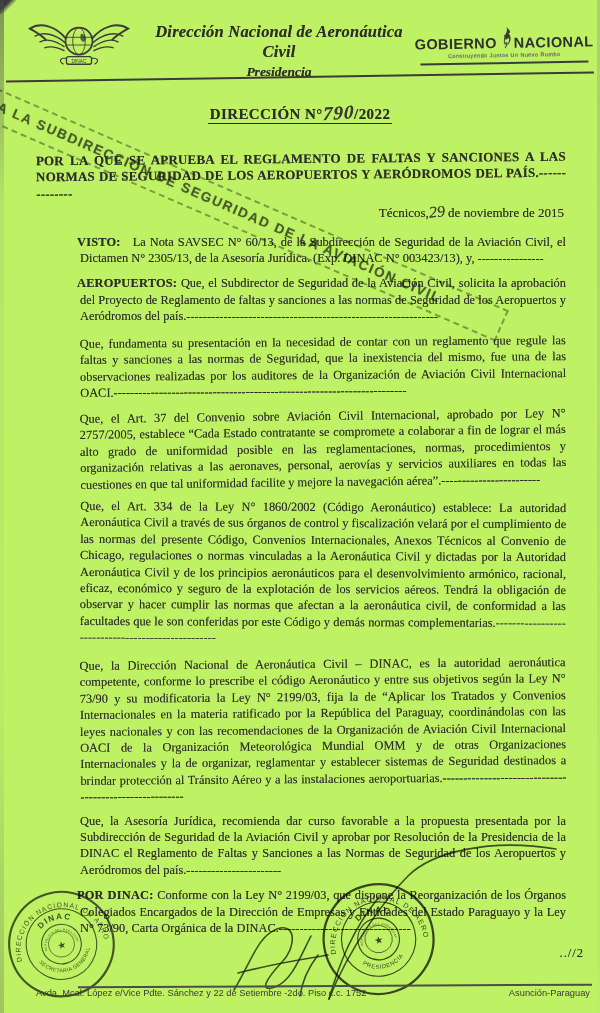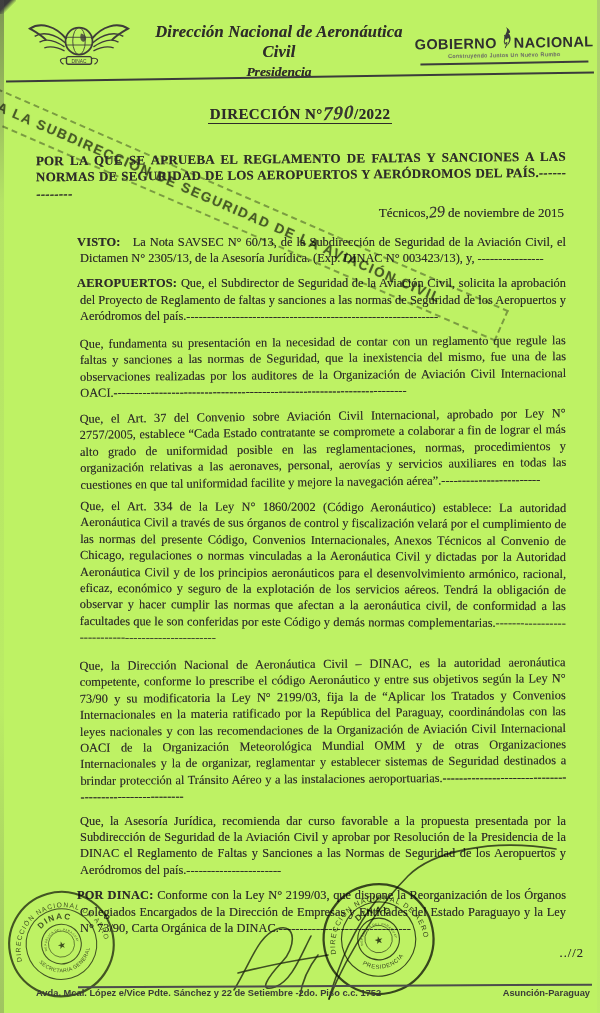--- a/index.html
+++ b/index.html
@@ -46,21 +46,21 @@
   
   .stamp-round{position:absolute;mix-blend-mode:multiply;}
   .stamp-round svg{overflow:visible;}
   .stamp-left{left:4px;top:886px;transform:rotate(-16deg);}
   .stamp-right{left:318px;top:878px;transform:rotate(-12deg);}
   .sig-overlay{position:absolute;inset:0;pointer-events:none;mix-blend-mode:multiply;}
   .page-marker{position:absolute;right:16px;top:946px;font-size:12.5px;letter-spacing:1px;}
   
   .footer-rule{position:absolute;left:78px;right:8px;top:985px;height:2px;background:#4c4c4c;transform:rotate(-.3deg);}
   .footer{position:absolute;left:36px;right:10px;top:988px;font-family:"Liberation Sans",sans-serif;font-size:9.3px;color:#3a3a38;}
-  .footer-l1{display:flex;justify-content:space-between;font-weight:bold;}
+  .footer-l1{display:flex;justify-content:space-between;}
   
   .corner-mark{position:absolute;left:0;top:0;width:16px;height:14px;background:linear-gradient(135deg,#3a3a3a 35%,transparent 60%);}
   .edge-left{position:absolute;left:0;top:0;bottom:0;width:4px;background:linear-gradient(180deg,rgba(70,70,70,.55),rgba(120,120,120,.12) 20%,rgba(120,120,120,.05) 70%,rgba(90,90,90,.3));}
   .edge-right{position:absolute;right:0;top:0;bottom:0;width:3px;background:linear-gradient(180deg,rgba(130,130,130,.3),rgba(150,150,150,.05));}
   svg .st{stroke:#3e3c39;fill:none;}
   .stamp-ink{color:rgba(48,48,48,.8);}
 </style>
 </head>
 <body>
 

